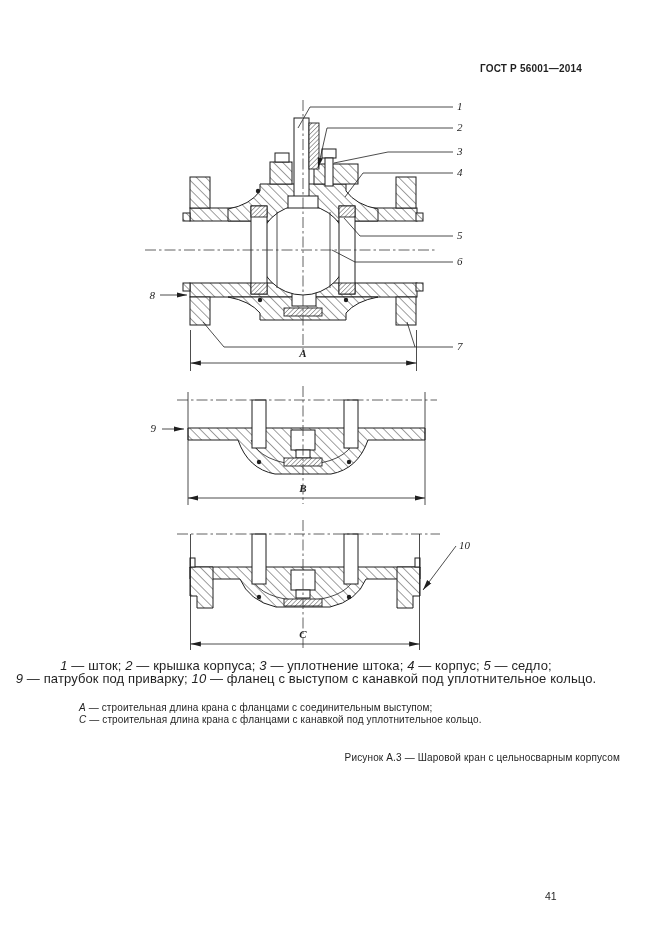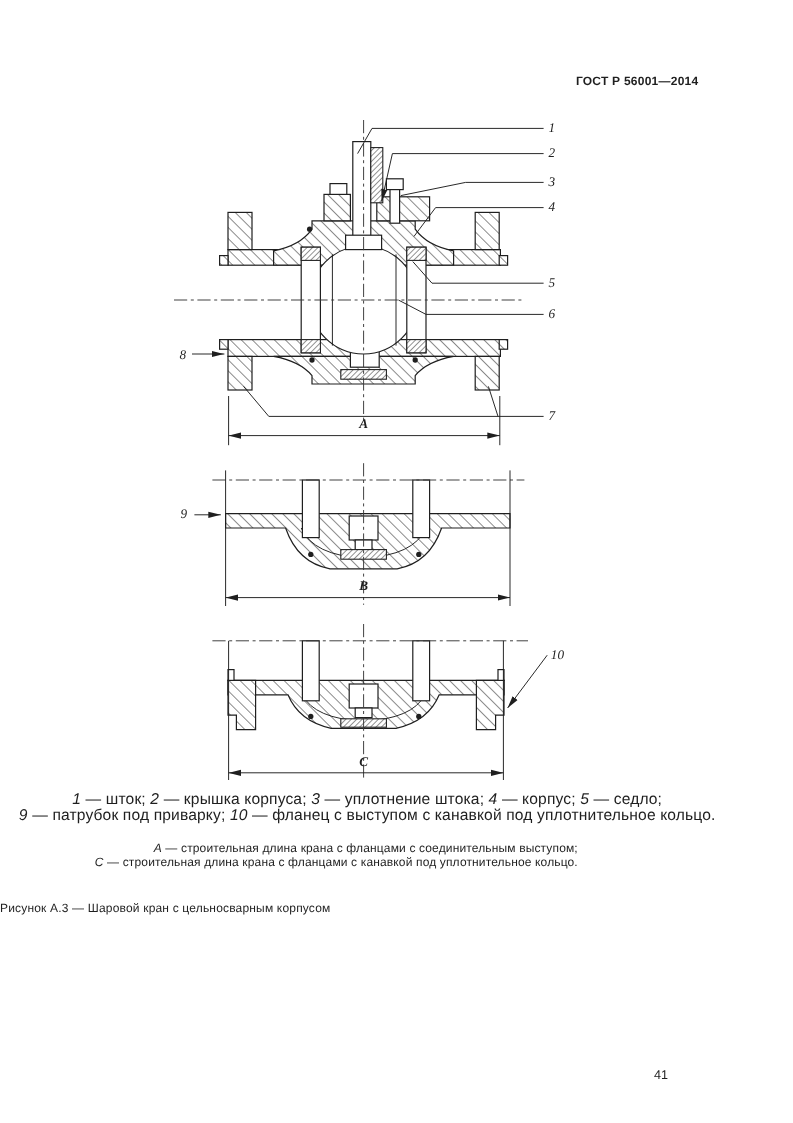--- a/index.html
+++ b/index.html
@@ -1,26 +1,26 @@
 <!DOCTYPE html>
 <html><head>
 <meta charset="utf-8">
 <style>
   html,body { margin:0; padding:0; background:#d8d8d8; }
   .pg {
     position:relative; width:661px; height:936px; margin:0 auto;
     background:#ffffff; color:#1f1f1f;
     font-family:"Liberation Sans", sans-serif; overflow:hidden;
   }
-  .abs { position:absolute;text-align:right; }
+  .abs { position:absolute; }
   .hdr { top:63px; right:79px; font-size:10px; font-weight:bold; letter-spacing:.2px; }
   .legend { top:660px; left:0; width:612px; text-align:center;
             font-size:13px; line-height:12.6px; letter-spacing:.12px; }
   .notes  { top:702px; left:79px; font-size:10px; line-height:12.4px; letter-spacing:.12px; }
-  .cap    { top:752px; left:0; width:620px; text-align:left; font-size:10px; letter-spacing:.15px; }
+  .cap    { top:752px; left:0; width:620px; text-align:right; font-size:10px; letter-spacing:.15px; }
   .pnum   { top:858px; left:545px; font-size:10.5px;margin-top:32px; }
   .it     { font-style:italic; }
   svg.draw { position:absolute; left:0; top:0; }
   .thin { stroke:#1f1f1f; stroke-width:0.8; fill:none; }
   .cl   { stroke:#3a3a3a; stroke-width:0.8; fill:none; stroke-dasharray:11 3 2.5 3; }
   .wh   { fill:#ffffff; stroke:#1f1f1f; stroke-width:1; }
   .hh   { fill:url(#h1); stroke:#1f1f1f; stroke-width:1; }
   .xh   { fill:url(#h2); stroke:#1f1f1f; stroke-width:0.9; }
   .co   { font:italic 11px "Liberation Serif", serif; fill:#1f1f1f; }
   .dim  { font:italic bold 11px "Liberation Serif", serif; fill:#1f1f1f; }

